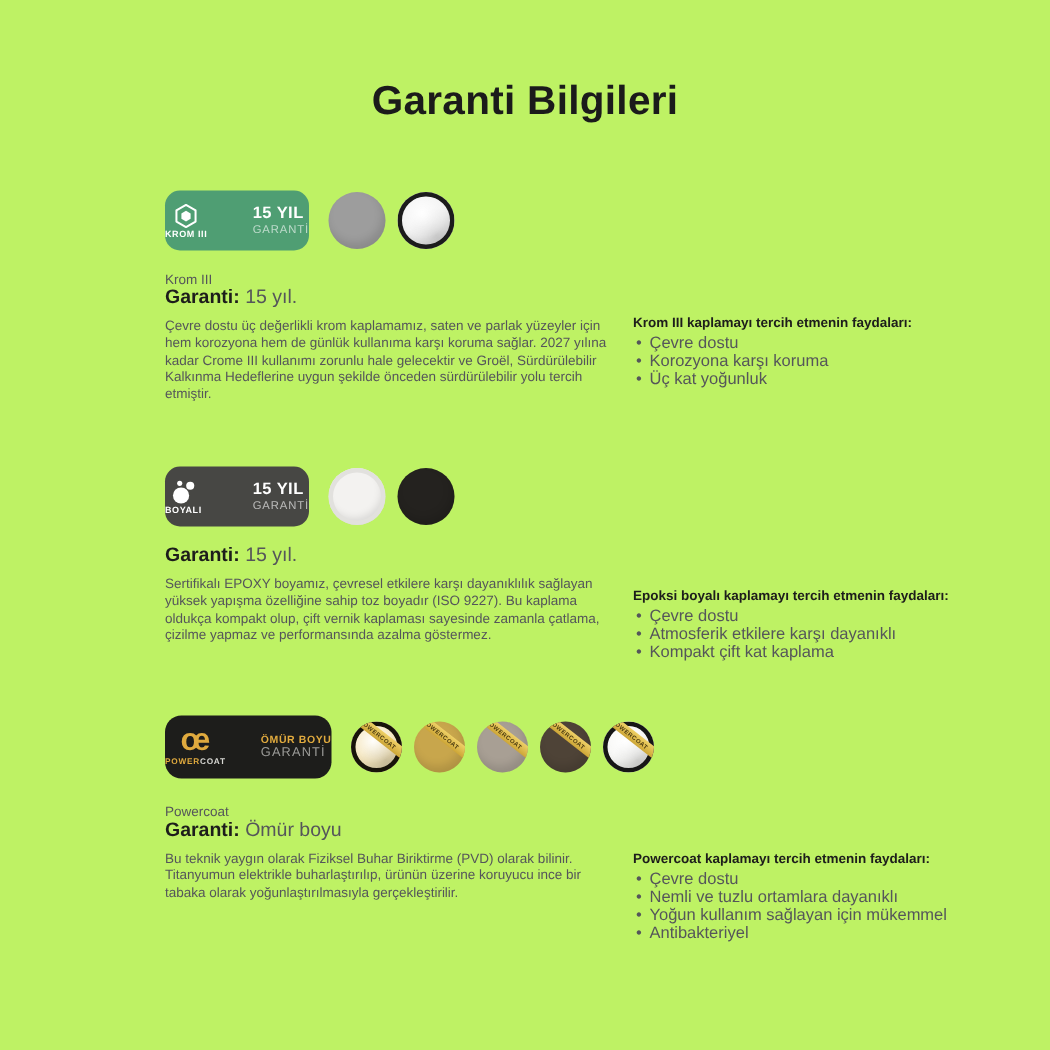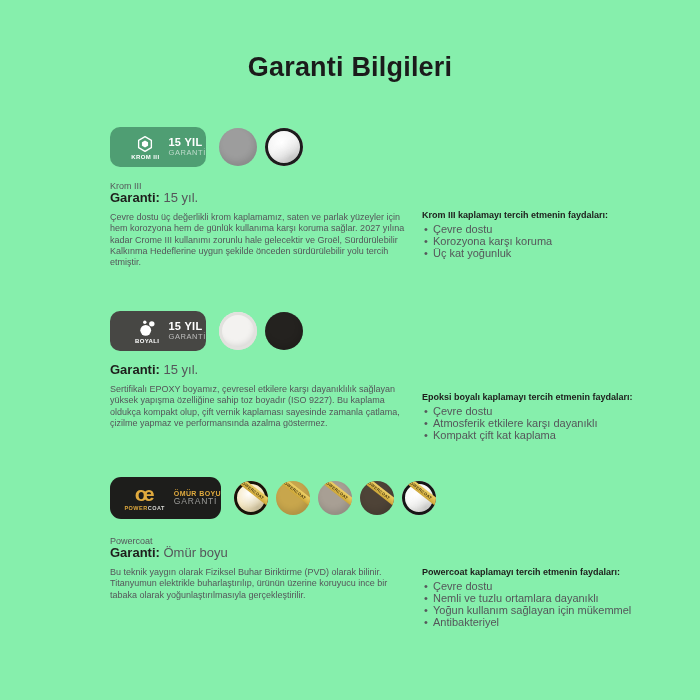--- a/index.html
+++ b/index.html
@@ -1,30 +1,30 @@
 <!DOCTYPE html>
 <html><head>
 <meta charset="utf-8">
 <style>
   html,body { margin:0; padding:0; background:#ffffff; }
   .page {
     position:relative; width:700px; height:700px; margin:0 auto;
-    background:#86efac; overflow:hidden;
+    background:#bef264; overflow:hidden;
     font-family:"Liberation Sans", sans-serif;
   }
   .page-title {
     position:absolute; top:52px; left:0; width:700px;
     text-align:center; font-size:27px; font-weight:bold; color:#1b1b1b;
     letter-spacing:0.2px; margin:0;
   }
 
   
   .badge-row { position:absolute; left:110px; display:flex; align-items:center; gap:13px; }
   .badge {
-    display:flex; align-items:center; justify-content:flex-end; gap:9px;
+    display:flex; align-items:center; justify-content:space-between; gap:9px;
     width:96px; height:40px; border-radius:10px; flex:0 0 auto;
   }
   .badge-wide { width:111px; height:42px; border-radius:11px; }
   .badge-left { display:flex; flex-direction:column; align-items:center; gap:1px; }
   .badge-label { font-size:6px; font-weight:bold; color:#ffffff; letter-spacing:0.4px; }
   .badge-right { display:flex; flex-direction:column; line-height:1.05; }
   .badge-line1 { font-size:11px; font-weight:bold; color:#ffffff; letter-spacing:0.3px; }
   .badge-line2 { font-size:7.5px; color:rgba(255,255,255,0.62); letter-spacing:0.6px; }
   .badge-wide .badge-line1 { font-size:7px; color:#e0aa3e; letter-spacing:0.4px; }
   .badge-wide .badge-line2 { font-size:8.5px; color:#9b9b98; letter-spacing:0.8px; }

